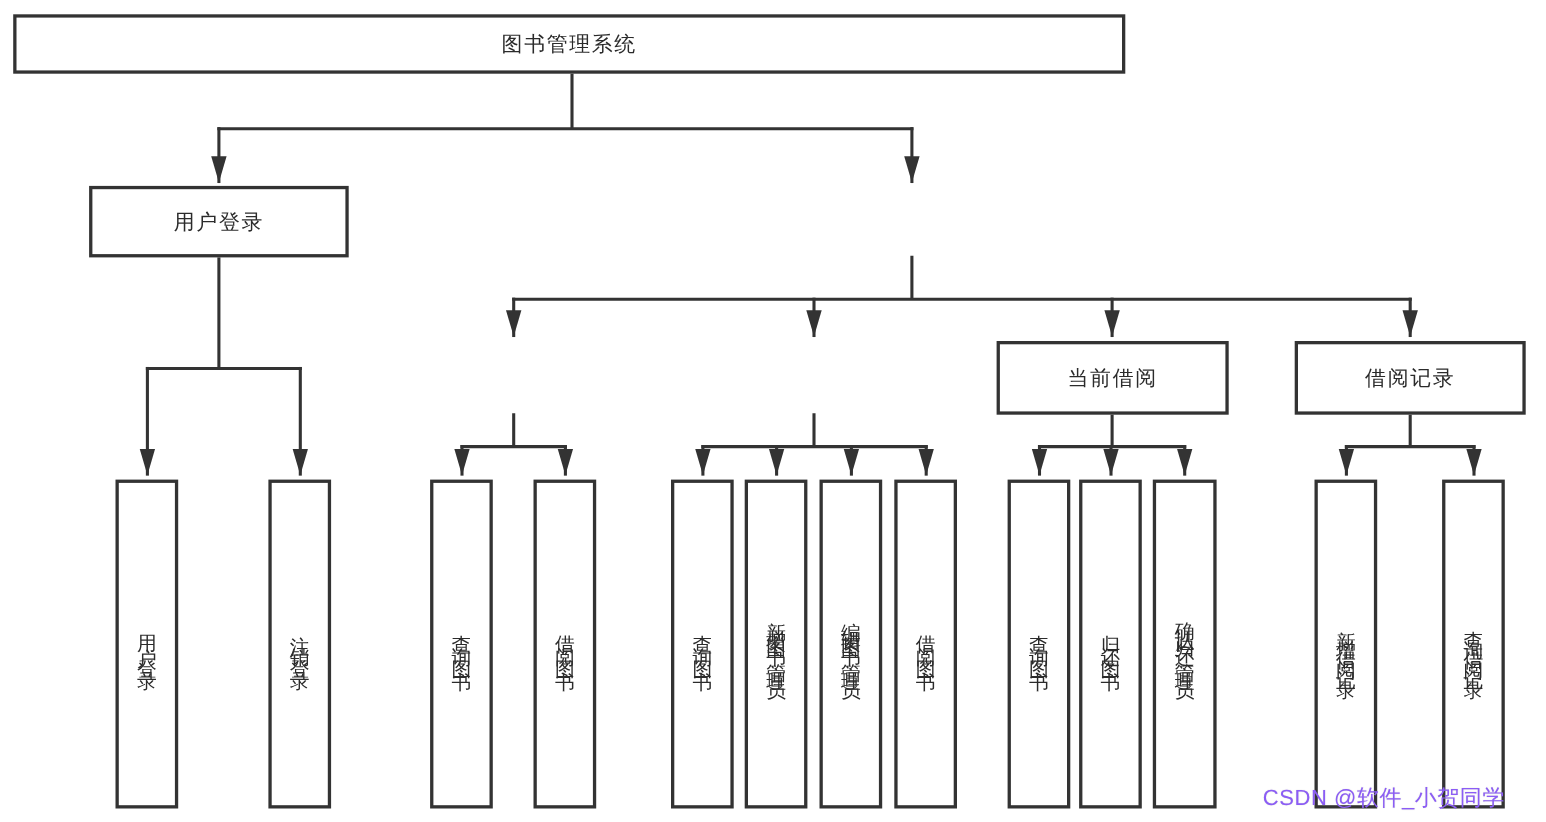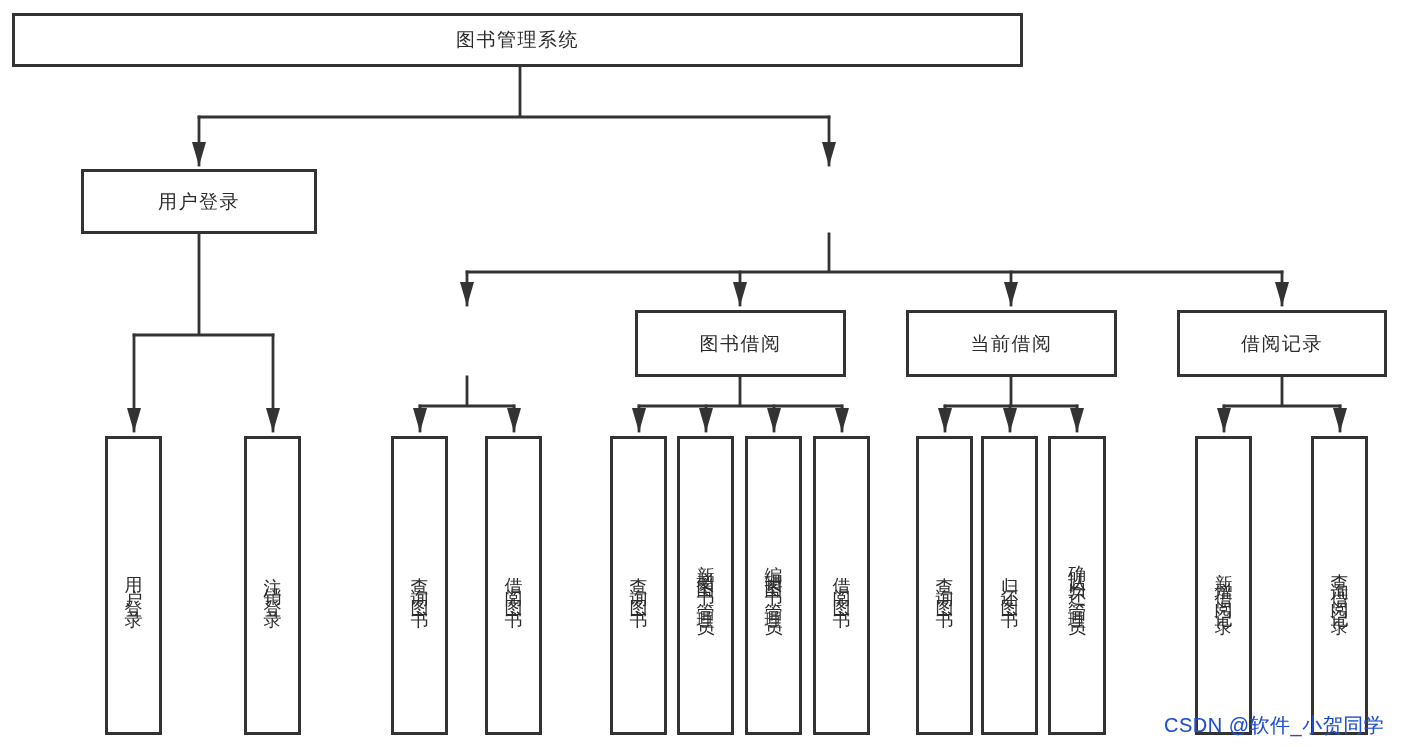--- a/index.html
+++ b/index.html
@@ -37,25 +37,24 @@
     text-orientation:mixed;
     letter-spacing:0.62em;
     line-height:1;
     white-space:nowrap;
   }
   .watermark{
     position:absolute;
     left:1148px;
     top:712px;
     font-size:20px;
-    color:#1d4ed8;
+    color:#8b5cf6;
     letter-spacing:0.5px;
     white-space:nowrap;
     text-shadow:0 0 1px rgba(120,120,120,.35);
-    margin-left:16px;
   }
 </style>
 </head>
 <body>
 
 <div class="canvas">
 
   <svg class="connectors" viewBox="0 0 1405 747" xmlns="http://www.w3.org/2000/svg">
     <defs>
       <marker id="arrow" markerUnits="userSpaceOnUse" markerWidth="26" markerHeight="16" refX="23" refY="8" orient="auto">
@@ -96,21 +95,20 @@
       <path d="M1282,377 L1282,406 M1224,406 L1340,406"></path>
       <path d="M1224,406 L1224,431" marker-end="url(#arrow)"></path>
       <path d="M1340,406 L1340,431" marker-end="url(#arrow)"></path>
     </g>
   </svg>
 
   <div class="node hbox" style="left:12px;top:13px;width:1011px;height:54px;">图书管理系统</div>
 
   <div class="node hbox" style="left:81px;top:169px;width:236px;height:65px;">用户登录</div>
 
-  <div class="node hbox" style="left:635px;top:310px;width:211px;height:67px;">图书借阅</div>
   <div class="node hbox" style="left:906px;top:310px;width:211px;height:67px;">当前借阅</div>
   <div class="node hbox" style="left:1177px;top:310px;width:210px;height:67px;">借阅记录</div>
 
   <div class="node vbox" style="left:105px;top:436px;width:57px;height:299px;">用户登录</div>
   <div class="node vbox" style="left:244px;top:436px;width:57px;height:299px;">注销登录</div>
 
   <div class="node vbox" style="left:391px;top:436px;width:57px;height:299px;">查询图书</div>
   <div class="node vbox" style="left:485px;top:436px;width:57px;height:299px;">借阅图书</div>
 
   <div class="node vbox" style="left:610px;top:436px;width:57px;height:299px;">查询图书</div>

